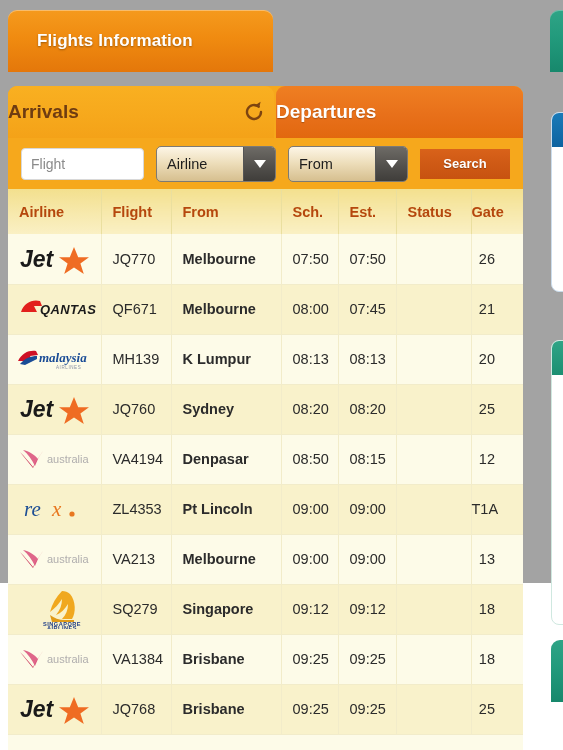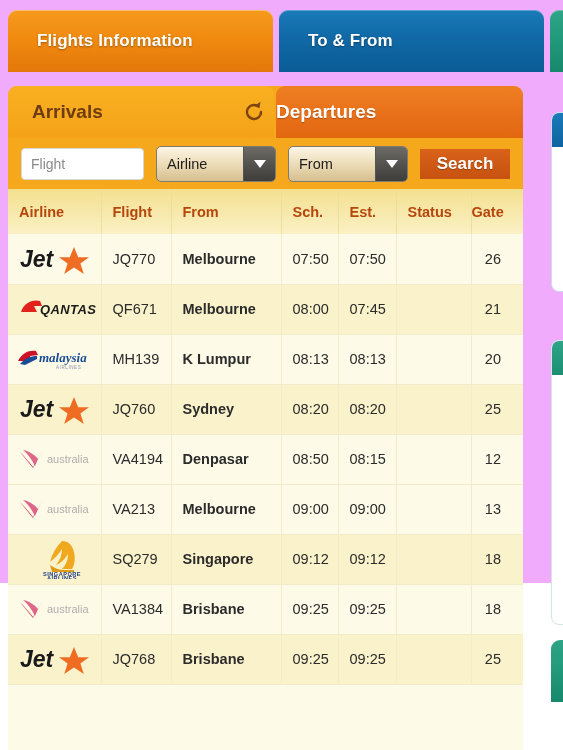--- a/index.html
+++ b/index.html
@@ -9,21 +9,21 @@
     height: 750px;
     overflow: hidden;
     background: #ffffff;
     font-family: "Liberation Sans", sans-serif;
   }
 
   #root {
     position: relative;
     width: 563px;
     height: 583px;
-    background: #f0abfc;
+    background: #a3a3a3;
   }
 
   
   .topnav {
     position: absolute;
     top: 10px;
     left: 0;
     width: 563px;
     height: 62px;
   }
@@ -91,21 +91,20 @@
     font-size: 19px;
     font-weight: bold;
     overflow: hidden;
   }
 
   .subtab.active {
     left: 0;
     width: 266px;
     background: linear-gradient(to bottom, #f9b021 0%, #f6a81c 60%, #f4a218 100%);
     color: #6e3c12;
-    padding-left: 24px;
   }
 
   .subtab.inactive {
     left: 268px;
     width: 247px;
     background: linear-gradient(to bottom, #ef7f22 0%, #e8701a 55%, #e2680f 100%);
     color: #ffffff;
     text-shadow: 0 1px 1px rgba(0,0,0,0.25);
   }
 
@@ -179,21 +178,21 @@
   }
 
   .search-btn {
     margin-left: 12px;
     width: 90px;
     height: 30px;
     background: linear-gradient(to bottom, #d9621a 0%, #cf5a15 48%, #c75210 100%);
     border: none;
     color: #ffffff;
     font-family: "Liberation Sans", sans-serif;
-    font-size: 17px;
+    font-size: 13px;
     font-weight: bold;
     text-shadow: 0 1px 1px rgba(0,0,0,0.3);
     cursor: pointer;
   }
 
   
   .table-wrap {
     position: absolute;
     top: 103px;
     left: 0;
@@ -227,21 +226,21 @@
     height: 50px;
     font-size: 14.5px;
     color: #2b2b2b;
     padding-left: 11px;
     border-right: 1px solid #f2ecca;
     border-bottom: 1px solid #f2ecca;
     vertical-align: middle;
     white-space: nowrap;
   }
   table.flights td:last-child { border-right: none; }
-  table.flights td.gate { text-align: right; padding-right: 22px; padding-left: 0; }
+  table.flights td.gate { text-align: right; padding-right: 28px; padding-left: 0; }
   table.flights td.from { font-weight: bold; }
   table.flights td.logo { padding-left: 8px; }
 
   table.flights tr.odd td  { background: #fdfbe8; }
   table.flights tr.even td { background: #f9f2cb; }
 
   
   col.c-airline { width: 93px; }
   col.c-flight  { width: 70px; }
   col.c-from    { width: 110px; }
@@ -288,23 +287,20 @@
   }
 </style>
 </head>
 <body>
 
 <div id="root">
 
   <div class="topnav">
     <div class="topnav-tab orange">
       <span>Flights Information</span>
-    </div>
-    <div class="topnav-tab blue">
-      <span>To &amp; From</span>
     </div>
     <div class="topnav-tab green">
       <span></span>
     </div>
   </div>
 
   <div class="panel">
 
     <div class="subtabs">
       <div class="subtab active">
@@ -444,20 +440,37 @@
       </svg>
                 </span>
               </td>
               <td>VA4194</td>
               <td class="from">Denpasar</td>
               <td>08:50</td>
               <td>08:15</td>
               <td></td>
               <td class="gate">12</td>
             </tr>
+            <tr class="even">
+              <td class="logo">
+                <span class="logo-box">
+                  <svg width="76" height="28" viewBox="0 0 76 28">
+        <text x="2" y="21" font-family="Liberation Serif, serif" font-size="21" font-style="italic" fill="#1d4e94">re</text>
+        <text x="30" y="21" font-family="Liberation Serif, serif" font-size="21" font-style="italic" fill="#e8771f">x</text>
+        <circle cx="50" cy="19" r="2.6" fill="#e8771f"></circle>
+      </svg>
+                </span>
+              </td>
+              <td>ZL4353</td>
+              <td class="from">Pt Lincoln</td>
+              <td>09:00</td>
+              <td>09:00</td>
+              <td></td>
+              <td class="gate">T1A</td>
+            </tr>
             <tr class="odd">
               <td class="logo">
                 <span class="logo-box">
                   <svg width="82" height="26" viewBox="0 0 82 26">
         <path d="M4 6 C8 10, 13 16, 17 21 C20 16, 23 10, 27 5 C24 9, 20 16, 17 22 Z" fill="#c8234f"></path>
         <path d="M7 4 C12 8, 16 14, 19 20 L22 13 C19 9, 13 5, 7 4 Z" fill="#d94b78" opacity="0.85"></path>
         <text x="31" y="17" font-family="Liberation Sans, sans-serif" font-size="11" fill="#b0aeae">australia</text>
       </svg>
                 </span>
               </td>

